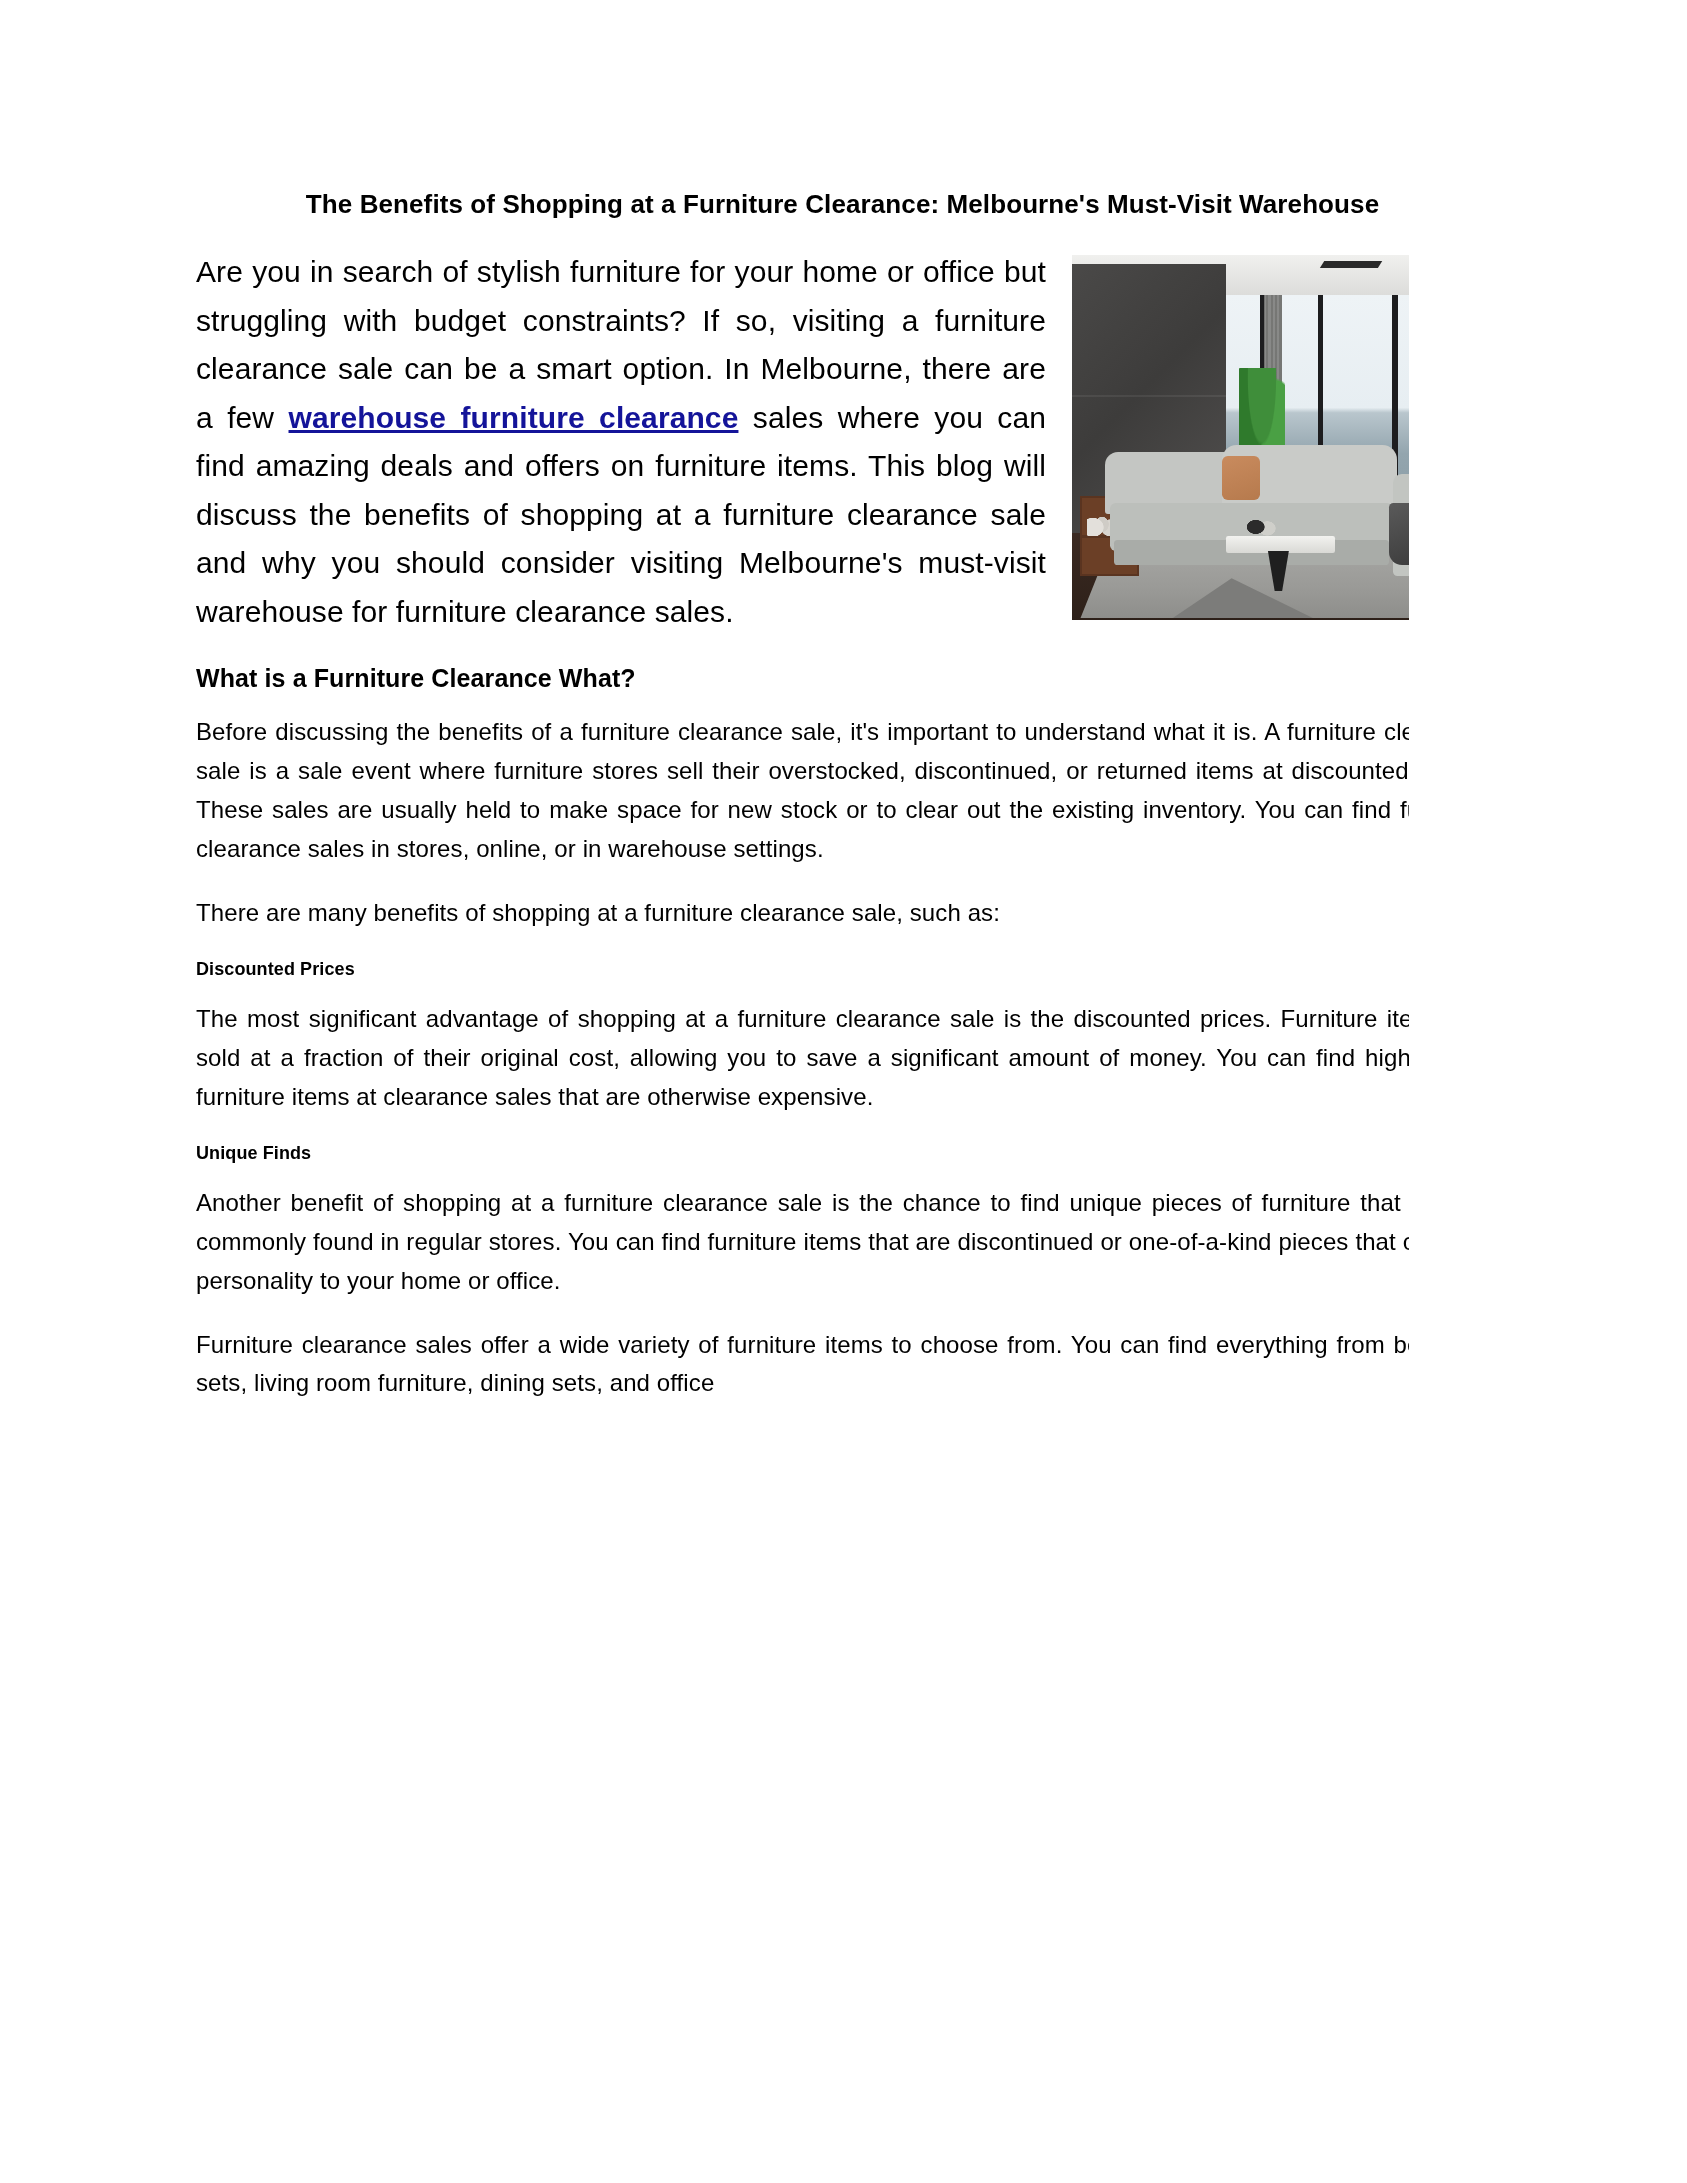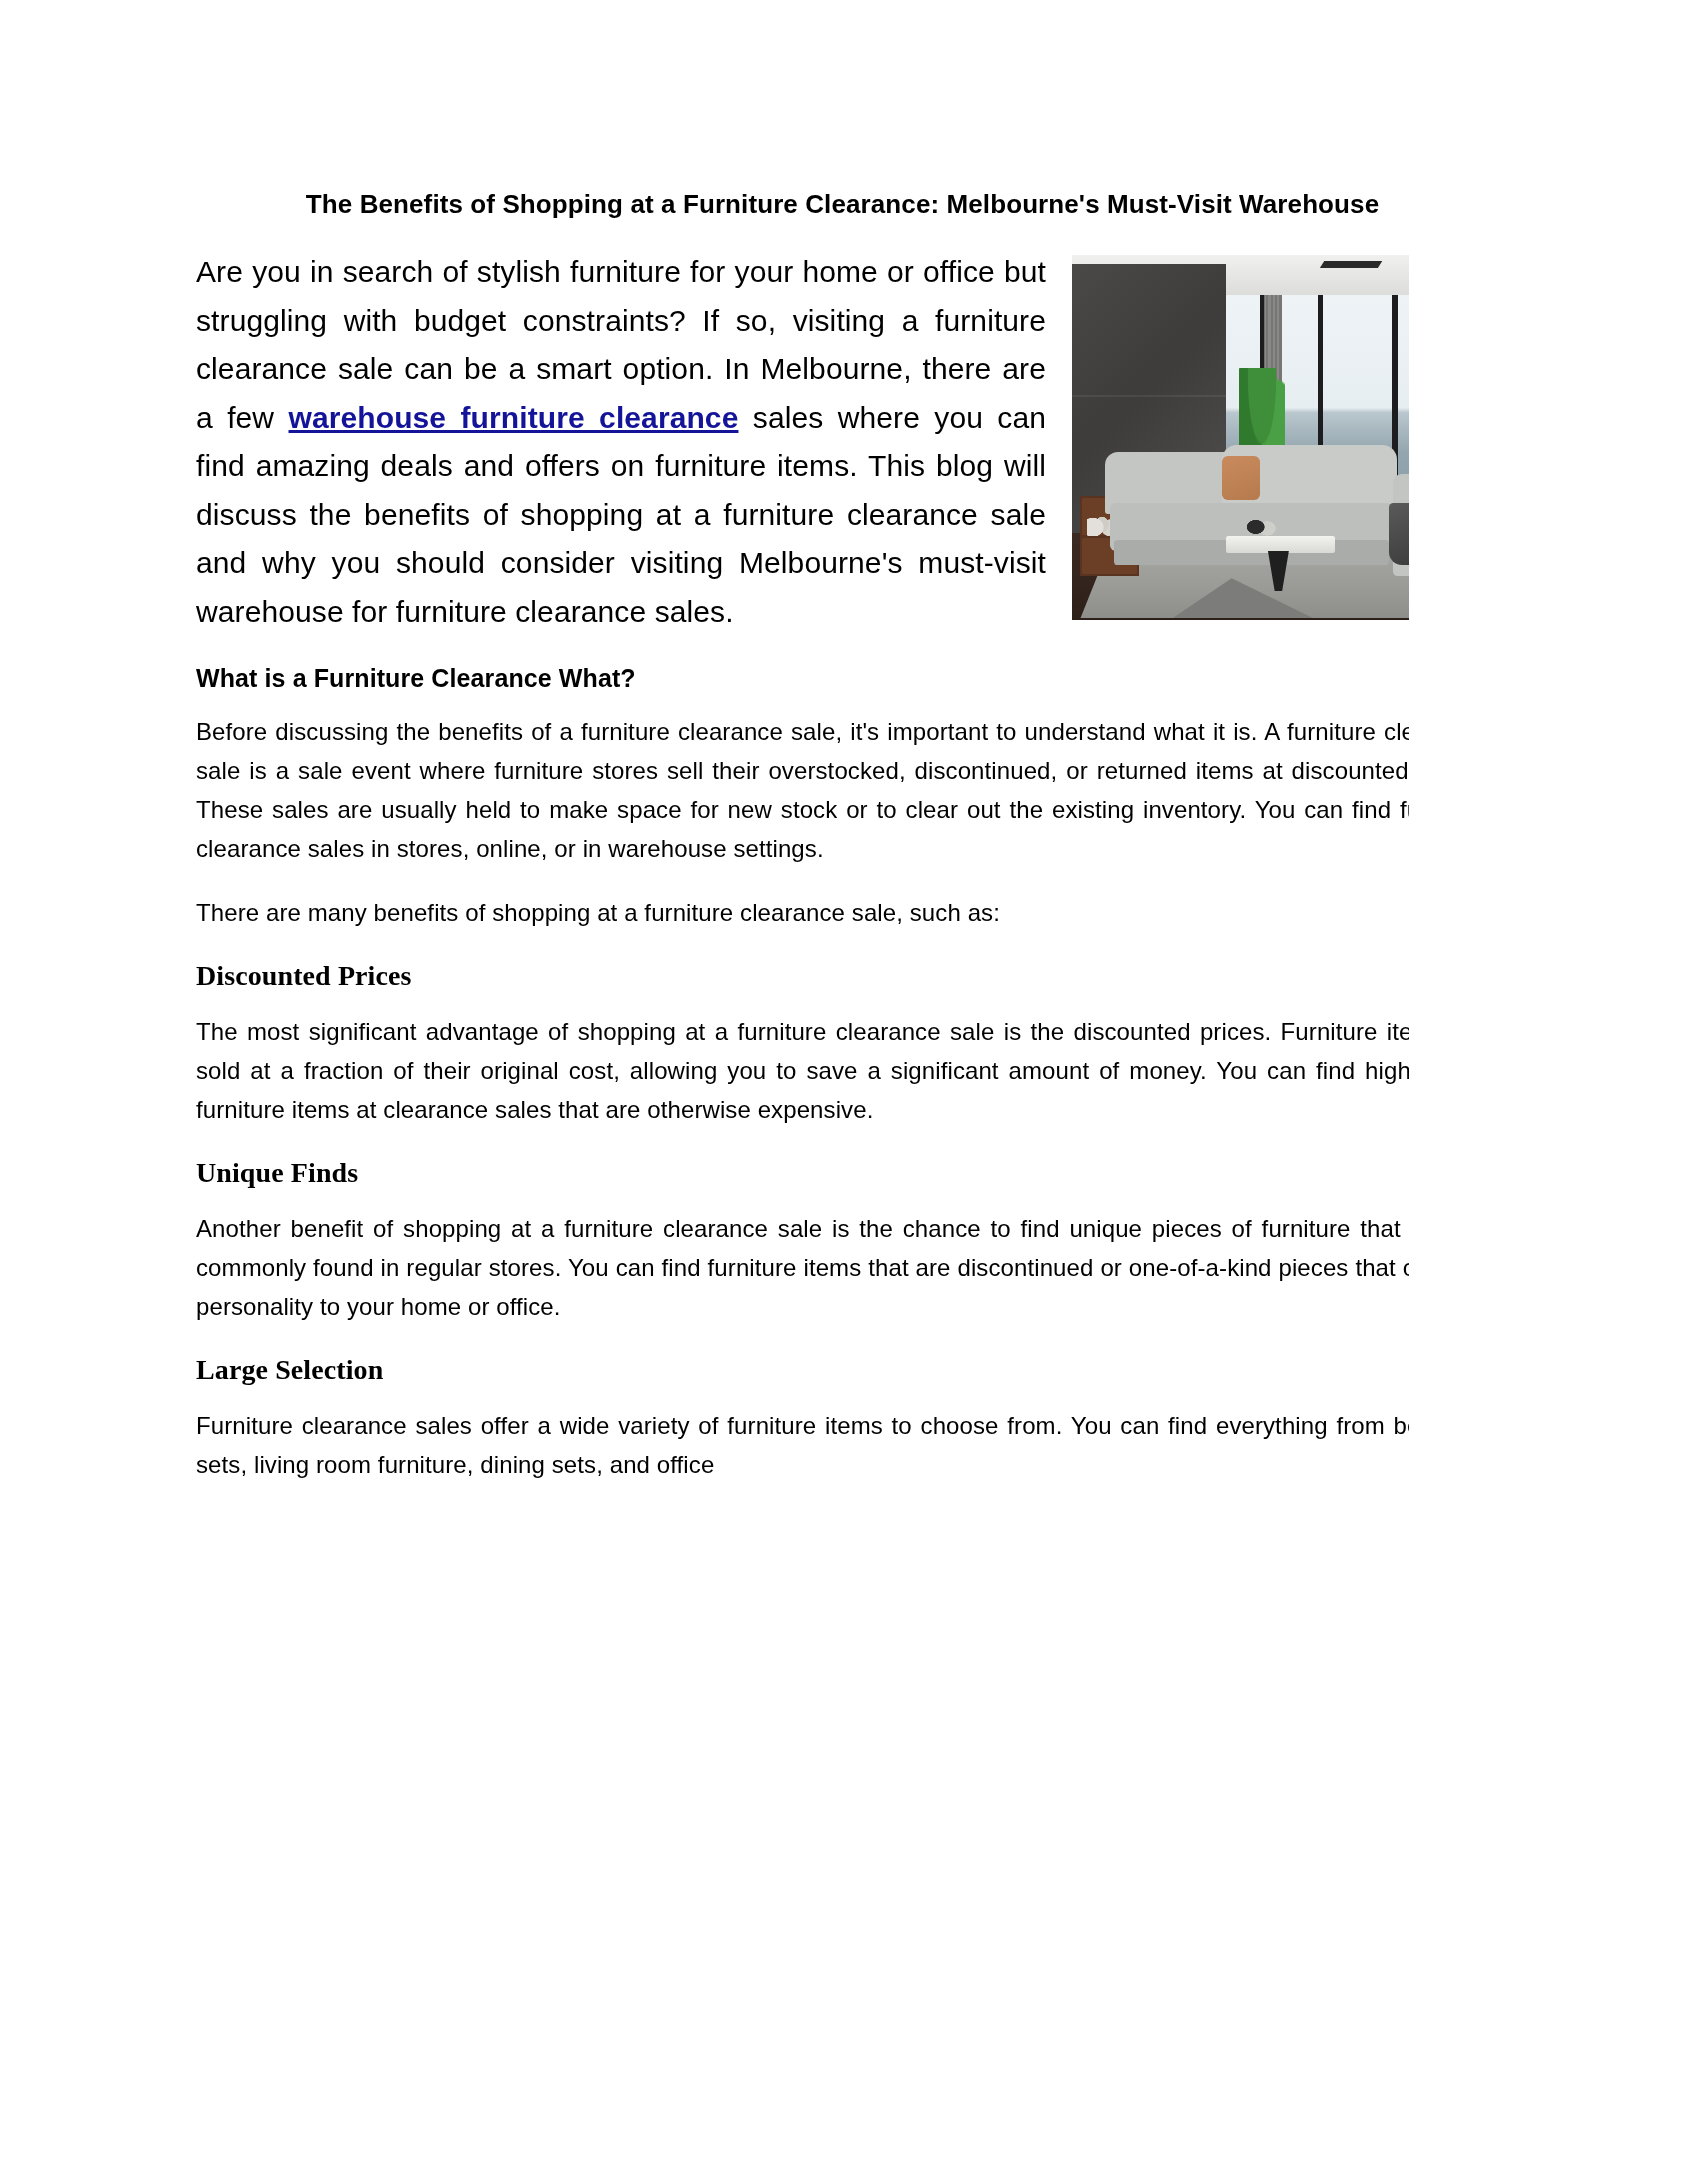--- a/index.html
+++ b/index.html
@@ -44,26 +44,25 @@
 
   .section-heading {
     font-size: 25px;
     font-weight: bold;
     line-height: 1.3;
     margin: 0 0 19px 0;
     letter-spacing: 0.1px;
   }
 
   .sub-heading {
-    font-size: 28px;
+    font-size: 18px;
     font-weight: bold;
     line-height: 1.3;
     margin: 0 0 19px 0;
     letter-spacing: 0.1px;
-    font-family: Liberation Serif, serif;
   }
 
   p.body-text {
     font-size: 24px;
     line-height: 1.62;
     text-align: justify;
     margin: 0 0 22px 0;
     letter-spacing: 0.1px;
   }
 
@@ -368,18 +367,17 @@
     <p class="body-text last-of-block">Before discussing the benefits of a furniture clearance sale, it's important to understand what it is. A furniture clearance sale is a sale event where furniture stores sell their overstocked, discontinued, or returned items at discounted prices. These sales are usually held to make space for new stock or to clear out the existing inventory. You can find furniture clearance sales in stores, online, or in warehouse settings.</p>
 
     <p class="body-text last-of-block">There are many benefits of shopping at a furniture clearance sale, such as:</p>
 
     <h3 class="sub-heading">Discounted Prices</h3>
     <p class="body-text last-of-block">The most significant advantage of shopping at a furniture clearance sale is the discounted prices. Furniture items are sold at a fraction of their original cost, allowing you to save a significant amount of money. You can find high-quality furniture items at clearance sales that are otherwise expensive.</p>
 
     <h3 class="sub-heading">Unique Finds</h3>
     <p class="body-text last-of-block">Another benefit of shopping at a furniture clearance sale is the chance to find unique pieces of furniture that are not commonly found in regular stores. You can find furniture items that are discontinued or one-of-a-kind pieces that can add personality to your home or office.</p>
 
-    <h3 class="sub-heading">Large Selection</h3>
     <p class="body-text">Furniture clearance sales offer a wide variety of furniture items to choose from. You can find everything from bedroom sets, living room furniture, dining sets, and office</p>
 
   </div>
 </div>
 
 
 </body></html>

